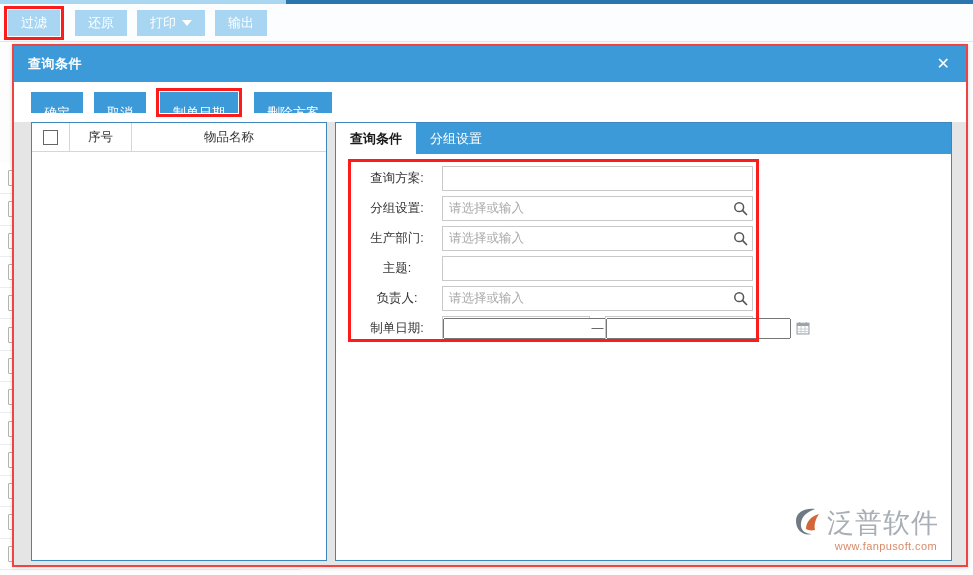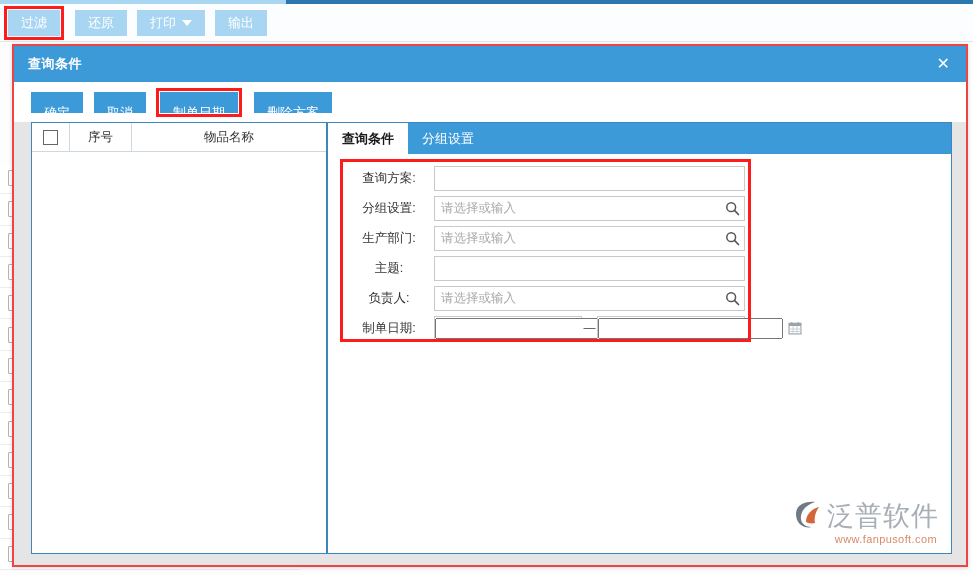--- a/index.html
+++ b/index.html
@@ -162,23 +162,24 @@
   .dlg-btn.hl {
     outline: 3px solid #fc1c1c;
     outline-offset: 1px;
     margin-left: 3px;
     margin-right: 16px;
   }
 
   #dialog-body {
     position: relative;
     height: 443px;
-    padding: 0 14px 11px 17px;
-    box-sizing: border-box;
-    display: flex;
+    padding: 0 14px 4px 17px;
+    box-sizing: border-box;
+    display: flex;
+    gap: 8px;
   }
 
   
   #scheme-panel {
     width: 296px;
     border: 1px solid #3d87bd;
     box-sizing: border-box;
     background: #ffffff;
     display: flex;
     flex-direction: column;

